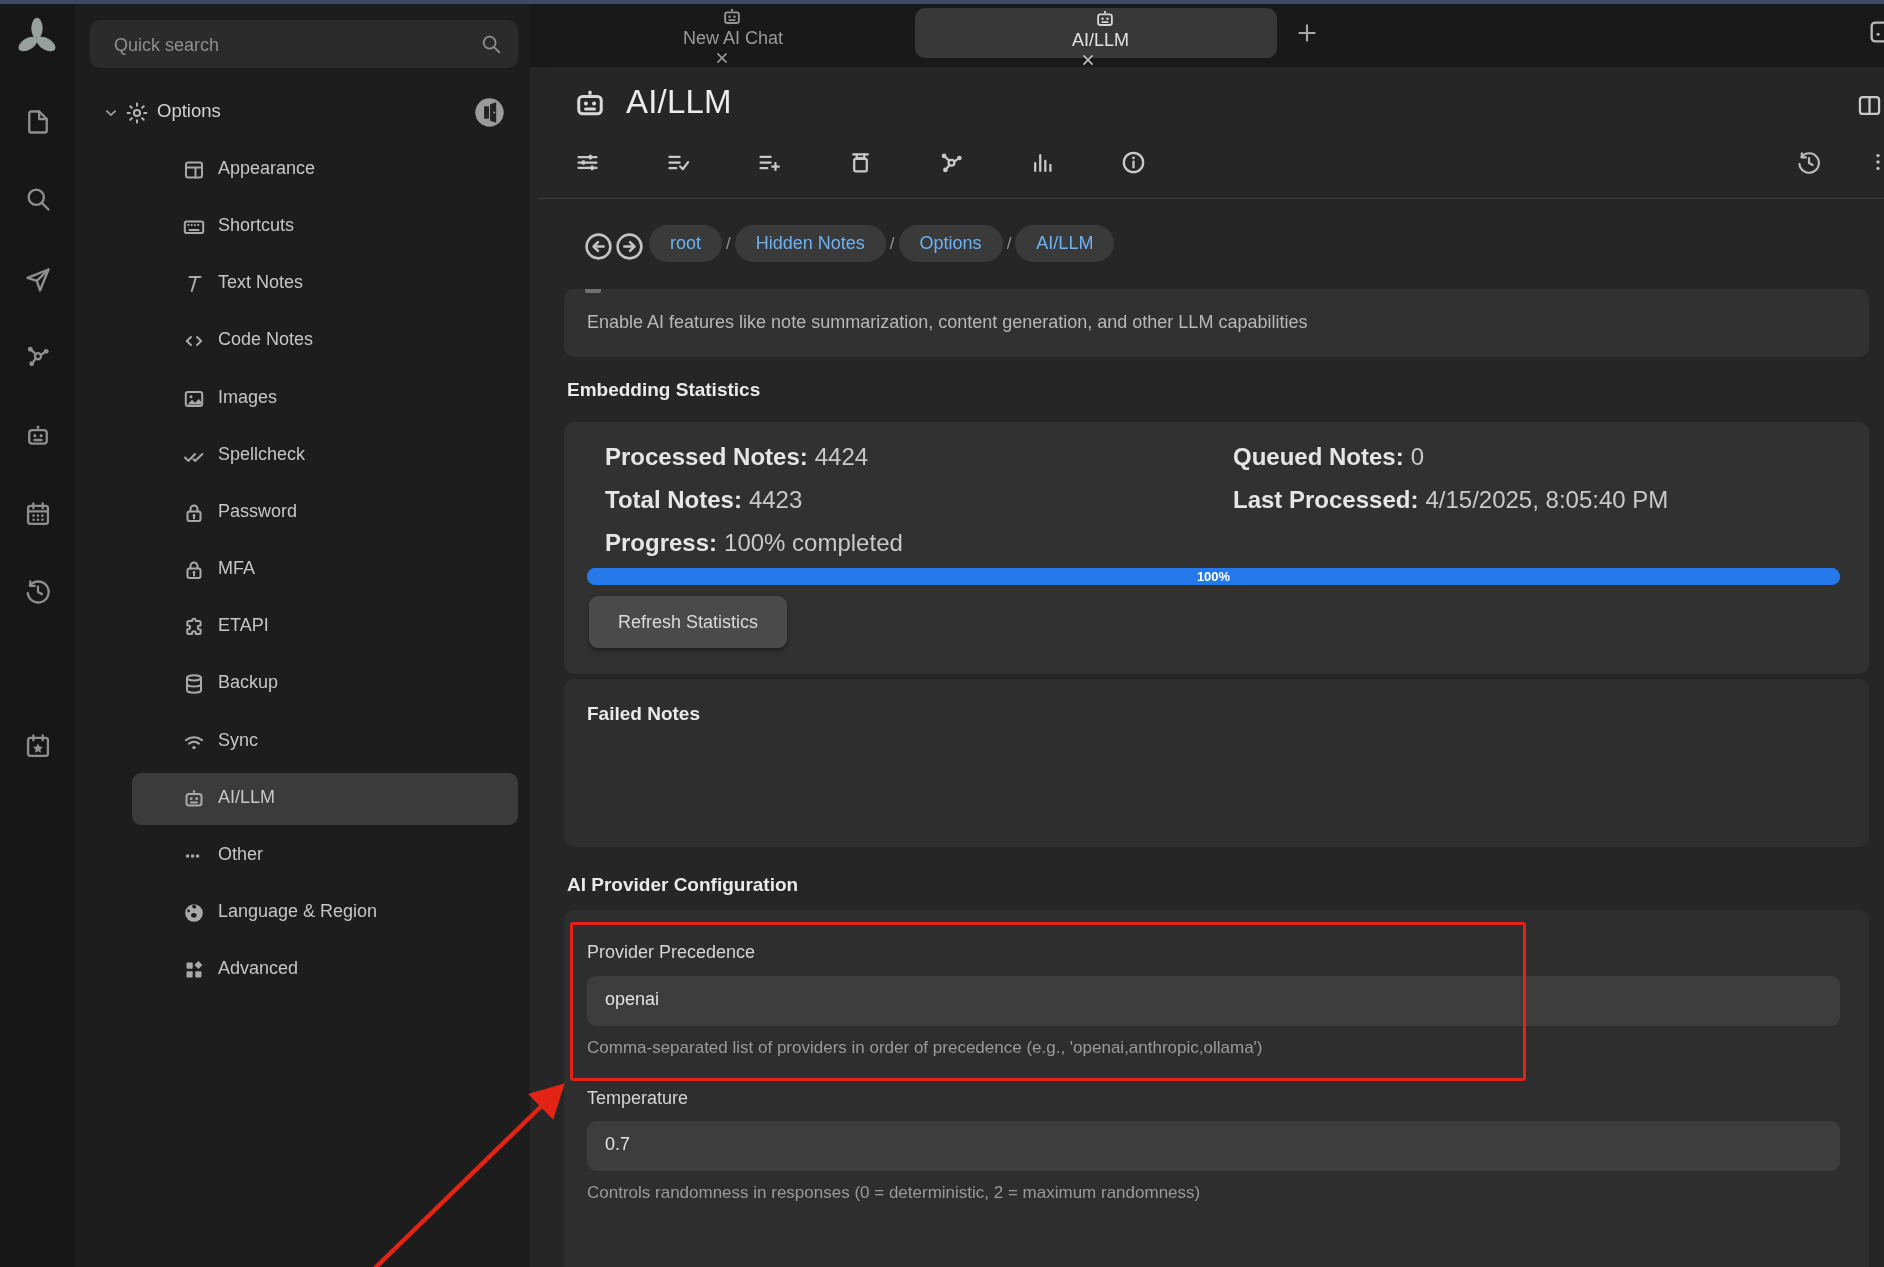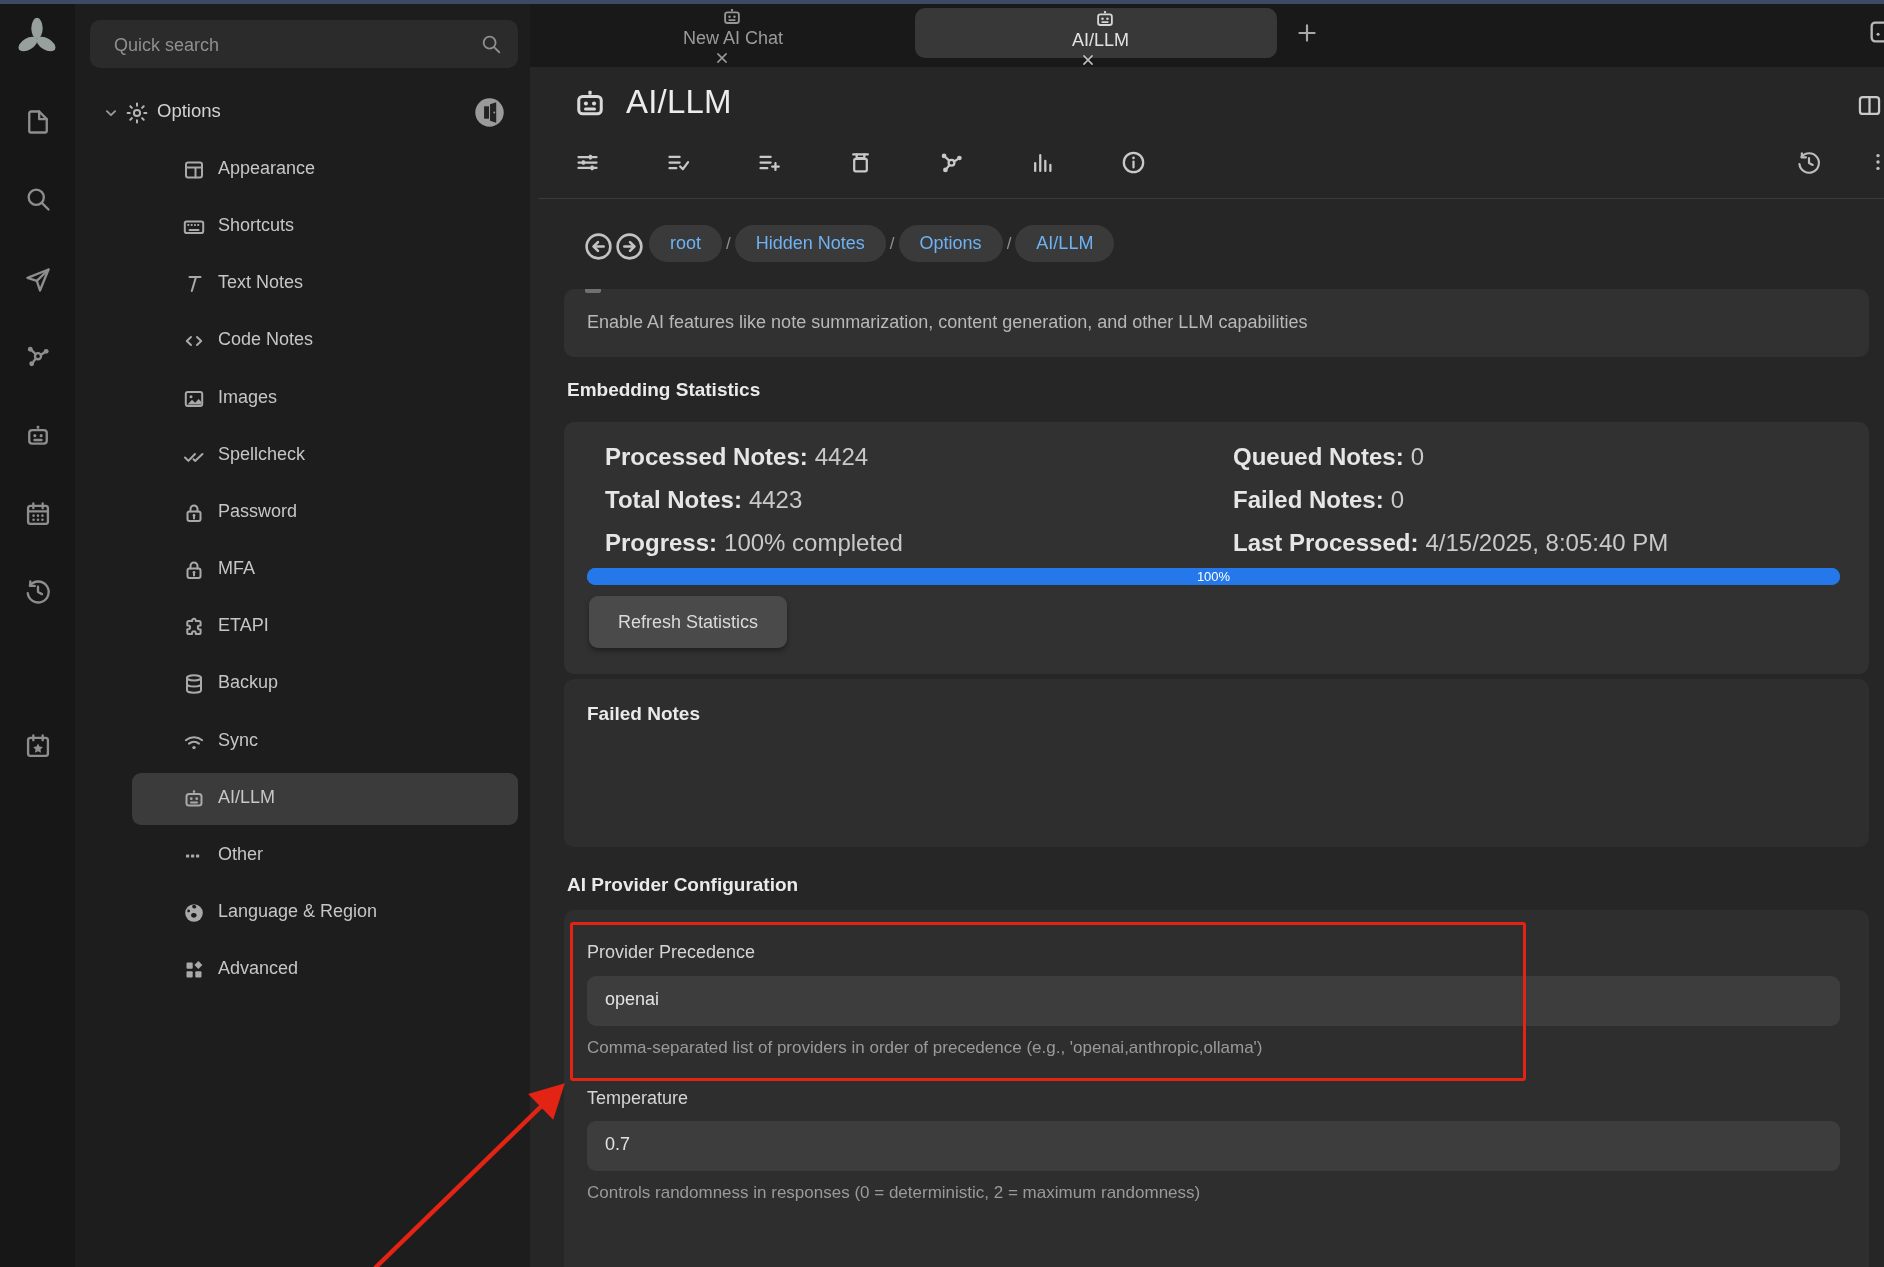--- a/index.html
+++ b/index.html
@@ -82,21 +82,21 @@
 
   #stats-box{top:355px;height:252px;}
   .stat-col{position:absolute;top:13px;display:flex;flex-direction:column;}
   .stat-col .srow{height:43px;line-height:43px;font-size:24px;color:#c9c9c9;white-space:nowrap;}
   .stat-col .srow b{color:#e6e6e6;font-weight:700;margin-right:7px;}
   #stats-left{left:41px;}
   #stats-right{left:669px;}
   #progress{position:absolute;left:23px;top:146px;width:1253px;height:17px;border-radius:9px;background:#2478ea;overflow:hidden;}
   #progress .fill{position:absolute;left:0;top:0;bottom:0;background:#2478ea;}
   #progress .plabel{position:absolute;left:0;right:0;top:0;bottom:0;display:flex;align-items:center;justify-content:center;
-    color:#fff;font-size:13px;font-weight:400;}
+    color:#fff;font-size:13px;font-weight:700;}
   #refresh-btn{position:absolute;left:25px;top:174px;height:52px;padding:0 29px;background:#4a4a4a;border:none;border-radius:9px;
     color:#dadada;font-size:18px;font-family:inherit;cursor:pointer;box-shadow:0 3px 5px rgba(0,0,0,.35);}
 
   #failed-box{top:612px;height:168px;background:#2e2e2e;}
   #failed-heading{position:absolute;left:23px;top:24px;font-size:19px;font-weight:700;color:#eaeaea;}
   #failed-inner{position:absolute;left:23px;top:68px;width:1253px;height:60px;background:#3a3a3a;border-radius:9px;}
   #failed-inner .txt{position:absolute;left:23px;top:17px;font-size:18px;color:#cfcfcf;}
 
   #prov-heading{top:807px;}
   #prov-box{top:843px;height:424px;background:#2e2e2e;}
@@ -560,21 +560,20 @@
   <div class="sec-heading" id="emb-heading">Embedding Statistics</div>
 
   <div class="panel-box" id="stats-box">
     <div class="stat-col" id="stats-left">
         <div class="srow"><b>Processed Notes:</b><span>4424</span></div>
         <div class="srow"><b>Total Notes:</b><span>4423</span></div>
         <div class="srow"><b>Progress:</b><span>100% completed</span></div>
       </div>
     <div class="stat-col" id="stats-right">
         <div class="srow"><b>Queued Notes:</b><span>0</span></div>
-        <div class="srow"><b>Failed Notes:</b><span>0</span></div>
         <div class="srow"><b>Last Processed:</b><span>4/15/2025, 8:05:40 PM</span></div>
       </div>
     <div id="progress">
       <div class="fill" style="width: 100%;"></div>
       <div class="plabel">100%</div>
     </div>
     <button id="refresh-btn">Refresh Statistics</button>
   </div>
 
   <div class="panel-box" id="failed-box">

